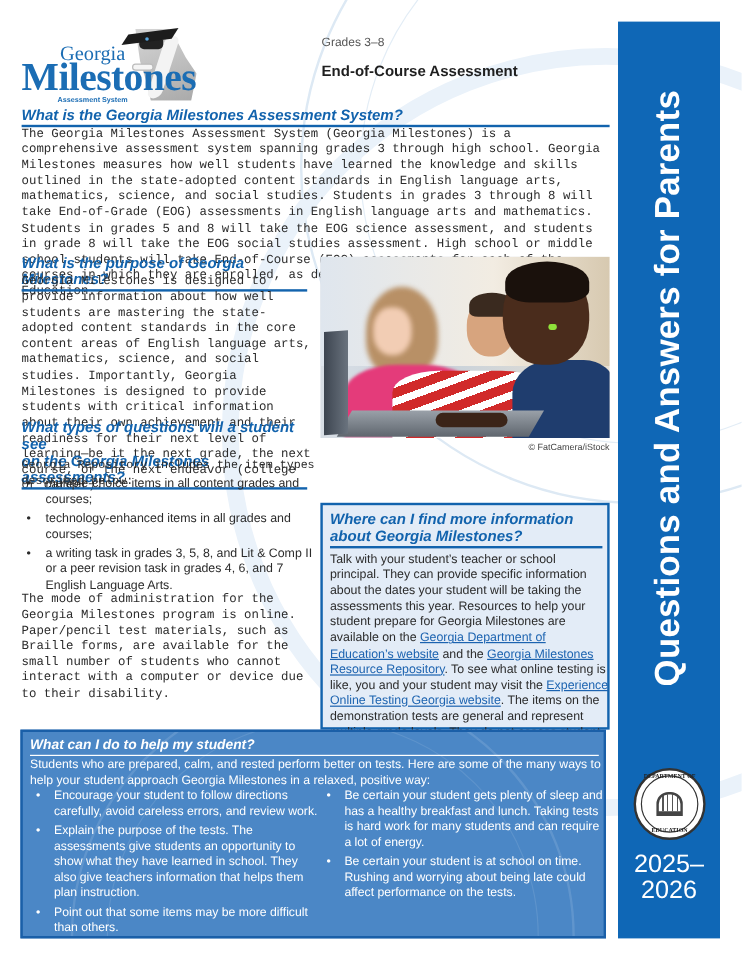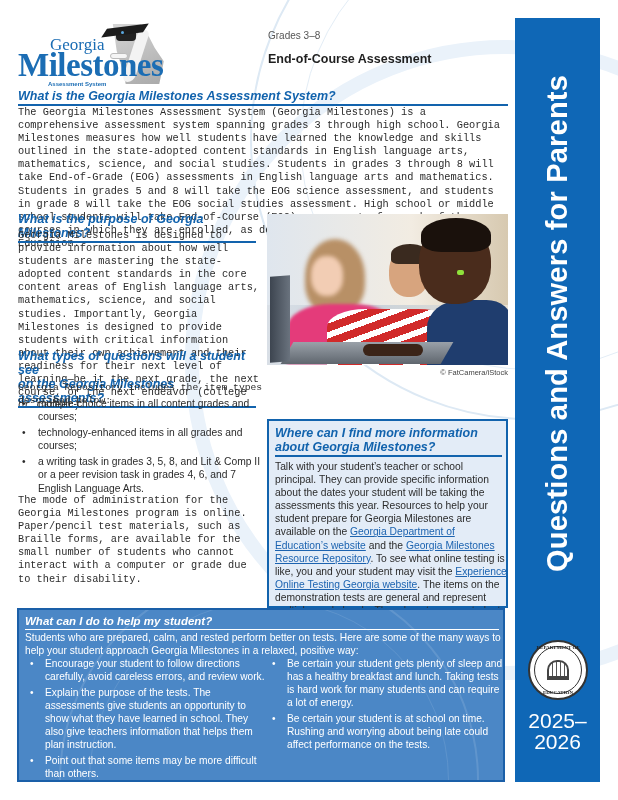--- a/index.html
+++ b/index.html
@@ -182,21 +182,21 @@
 <div class="sec-h s3-h">
   <div>What types of questions will a student see</div>
   <div>on the Georgia Milestones assessments?</div>
 </div>
 <div class="p s3-intro">Georgia Repository includes the item types described below:</div>
 <ul class="s3-list">
   <li>multiple-choice items in all content grades and courses;</li>
   <li>technology-enhanced items in all grades and courses;</li>
   <li>a writing task in grades 3, 5, 8, and Lit &amp; Comp II or a peer revision task in grades 4, 6, and 7 English Language Arts.</li>
 </ul>
-<div class="p s3-after">The mode of administration for the Georgia Milestones program is online. Paper/pencil test materials, such as Braille forms, are available for the small number of students who cannot interact with a computer or grade due to their disability.</div>
+<div class="p s3-after">The mode of administration for the Georgia Milestones program is online. Paper/pencil test materials, such as Braille forms, are available for the small number of students who cannot interact with a computer or device due to their disability.</div>
 
 <div class="photo">
   <div class="bg-blur"></div>
   <div class="girl-hair"></div>
   <div class="girl-face"></div>
   <div class="girl-shirt"></div>
   <div class="boy2-shirt"></div>
   <div class="boy2-head"></div>
   <div class="boy2-hair"></div>
   <div class="boy-shirt"></div>

